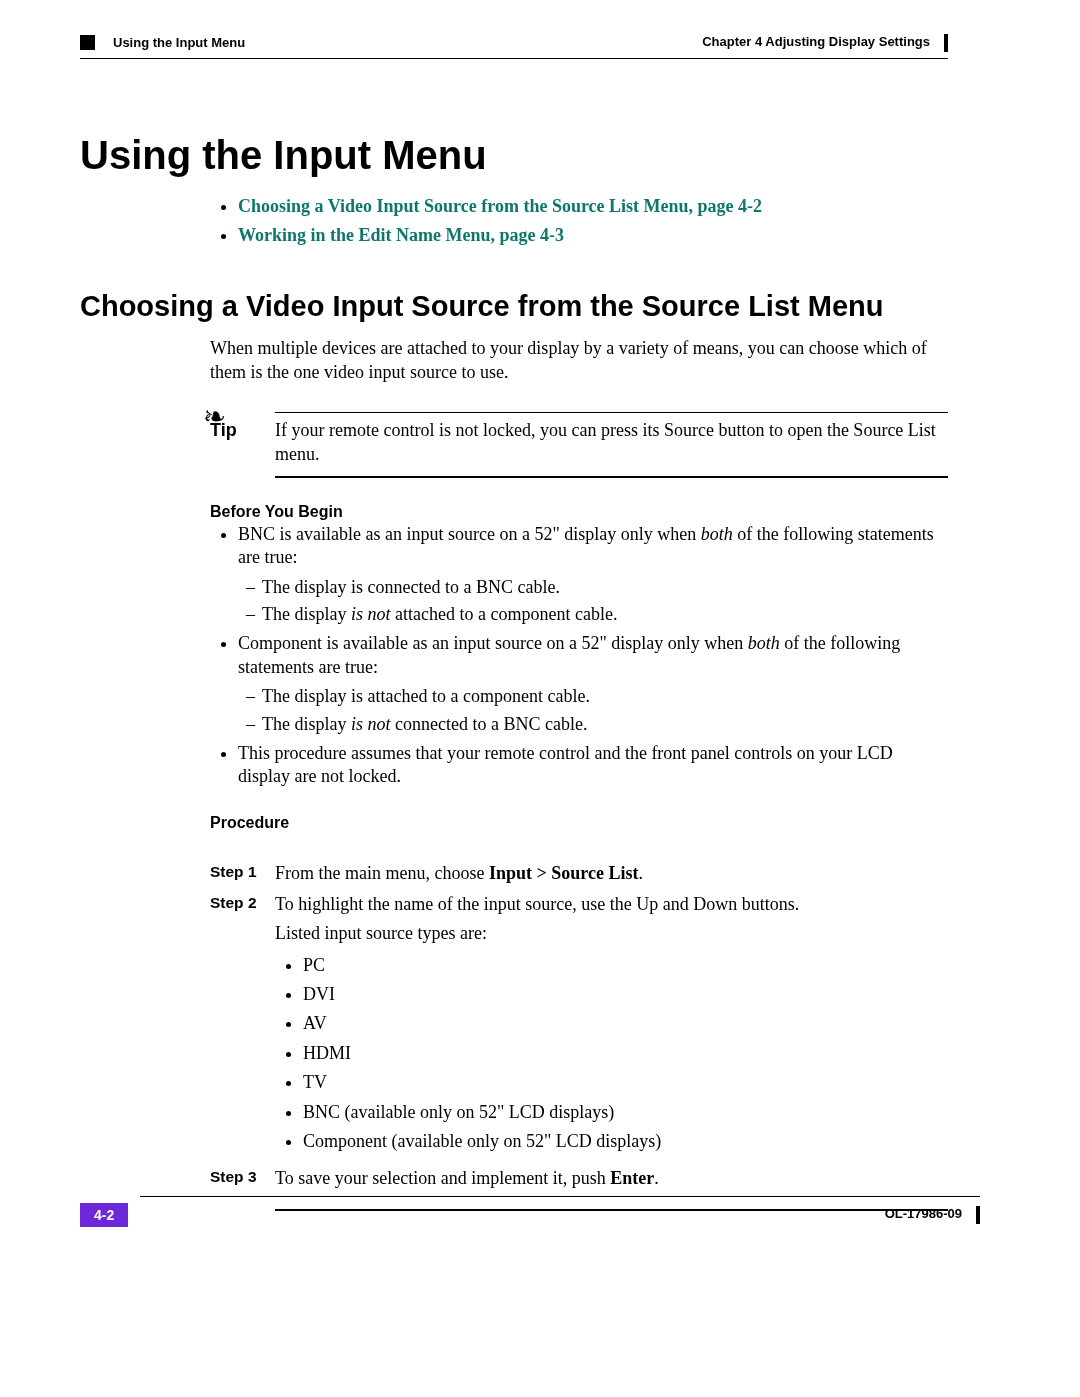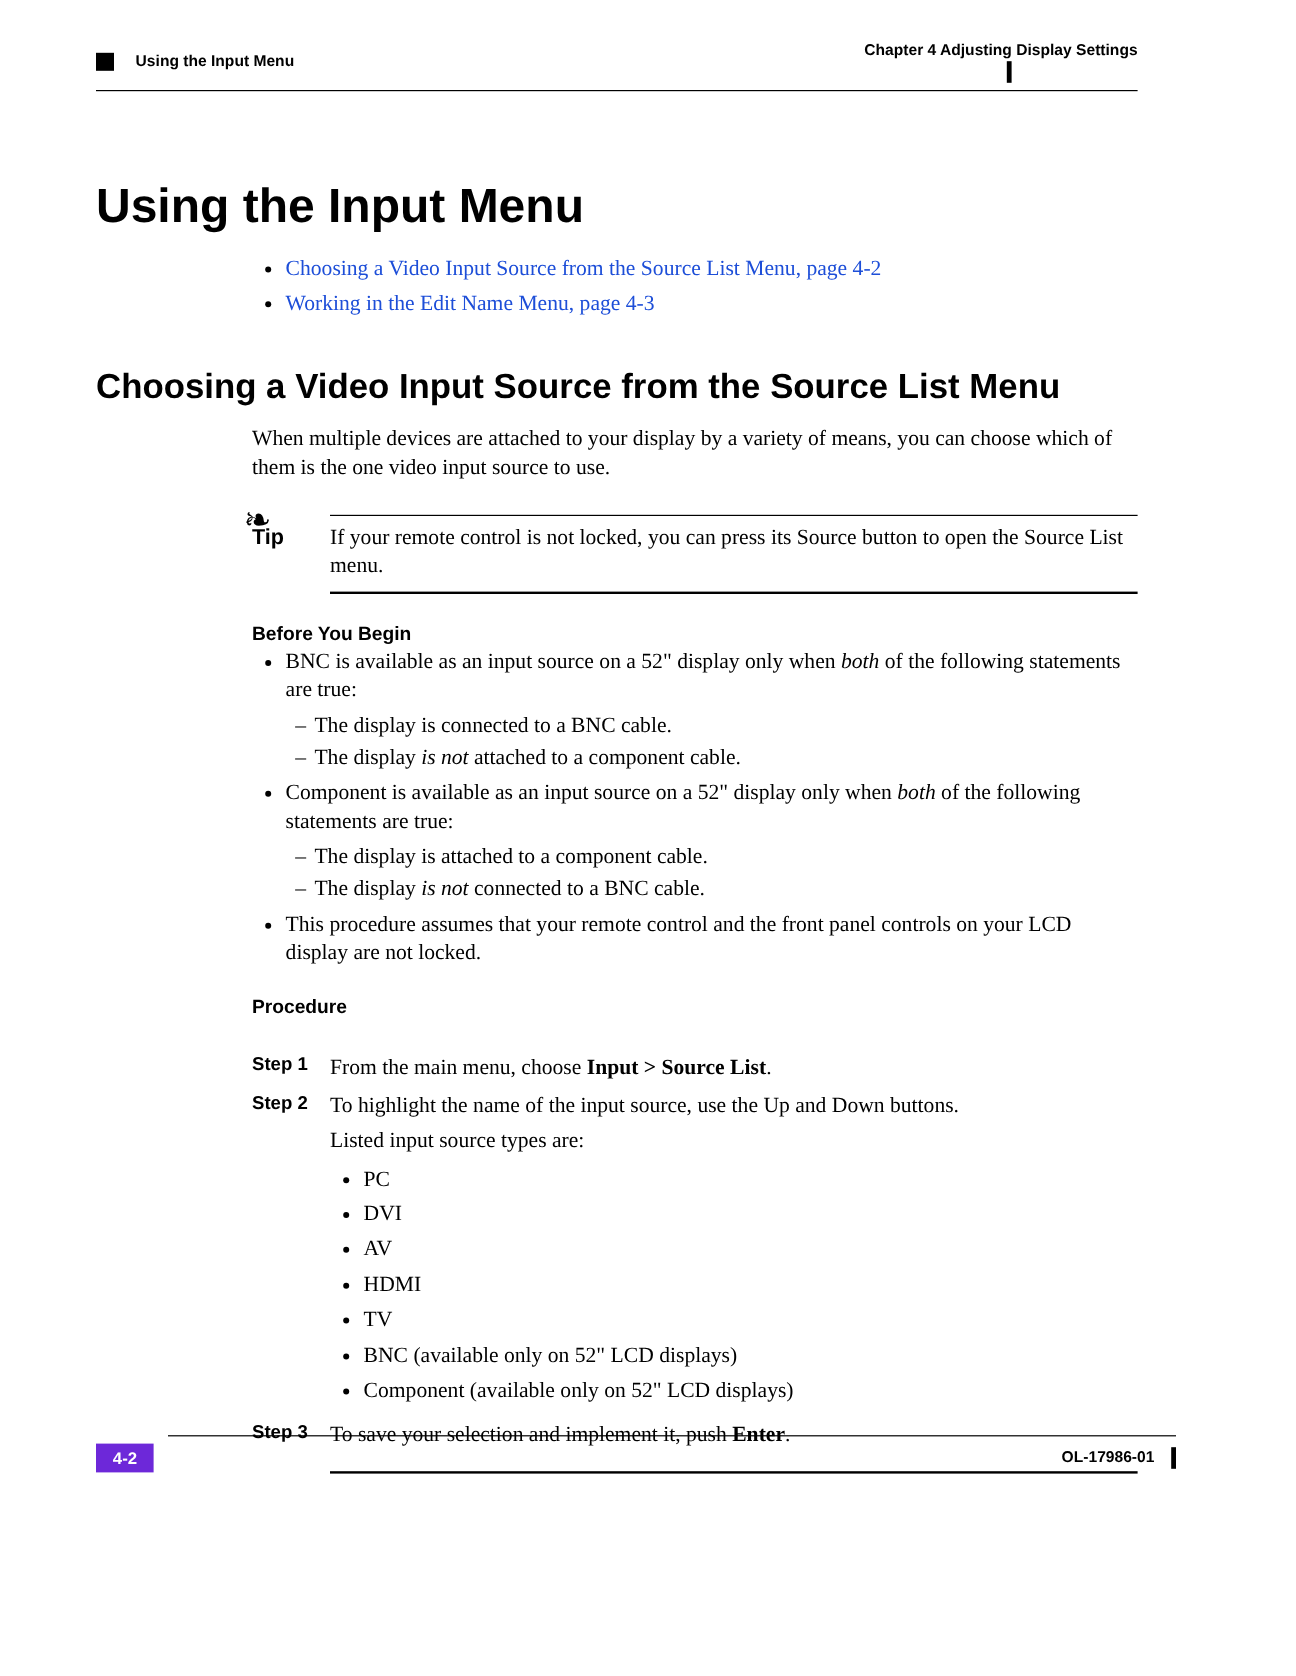--- a/index.html
+++ b/index.html
@@ -22,21 +22,21 @@
     justify-content: space-between;
     align-items: center;
     font-family: Arial, Helvetica, sans-serif;
     font-weight: 700;
     font-size: 13px;
   }
   .topbar-left { display: flex; align-items: center; }
   .topbar-left .sq {
     width: 15px; height: 15px; background: #000; margin-right: 18px;
   }
-  .topbar-right { display: flex; align-items: center; flex-direction: column; }
+  .topbar-right { display: flex; align-items: flex-start; }
   .topbar-right .bar {
     width: 4px; height: 18px; background: #000; margin-left: 14px;
   }
   .rule-top {
     margin-top: 6px;
     border-top: 1px solid #000;
   }
 
   h1.sec {
     font-family: Arial, Helvetica, sans-serif;
@@ -67,21 +67,21 @@
     padding-left: 28px;
     margin: 6px 0 6px 0;
   }
   ul.sub li::before {
     content: "–";
     display: inline-block;
     width: 16px;
     margin-left: -20px;
   }
   ul.sub li { margin-bottom: 4px; }
-  a.link { color: #1d4ed8; text-decoration: none; }
+  a.link { color: #0f766e; text-decoration: none; font-weight: bold; }
 
   .tipbox {
     margin-top: 28px;
     margin-left: 130px;
     position: relative;
   }
   .tip-icon {
     position: absolute;
     left: -7px;
     top: -12px;
@@ -271,19 +271,19 @@
     </div>
 
     <div class="proc-end"></div>
   </div>
 
   <div class="footer">
     <div class="footer-rule"></div>
     <div class="footer-row">
       <div class="pagenum">4-2</div>
       <div class="docnum">
-        <span>OL-17986-01</span>
+        <span>OL-17986-09</span>
         <div class="bar"></div>
       </div>
     </div>
   </div>
 
 </div>
 
 </body></html>

